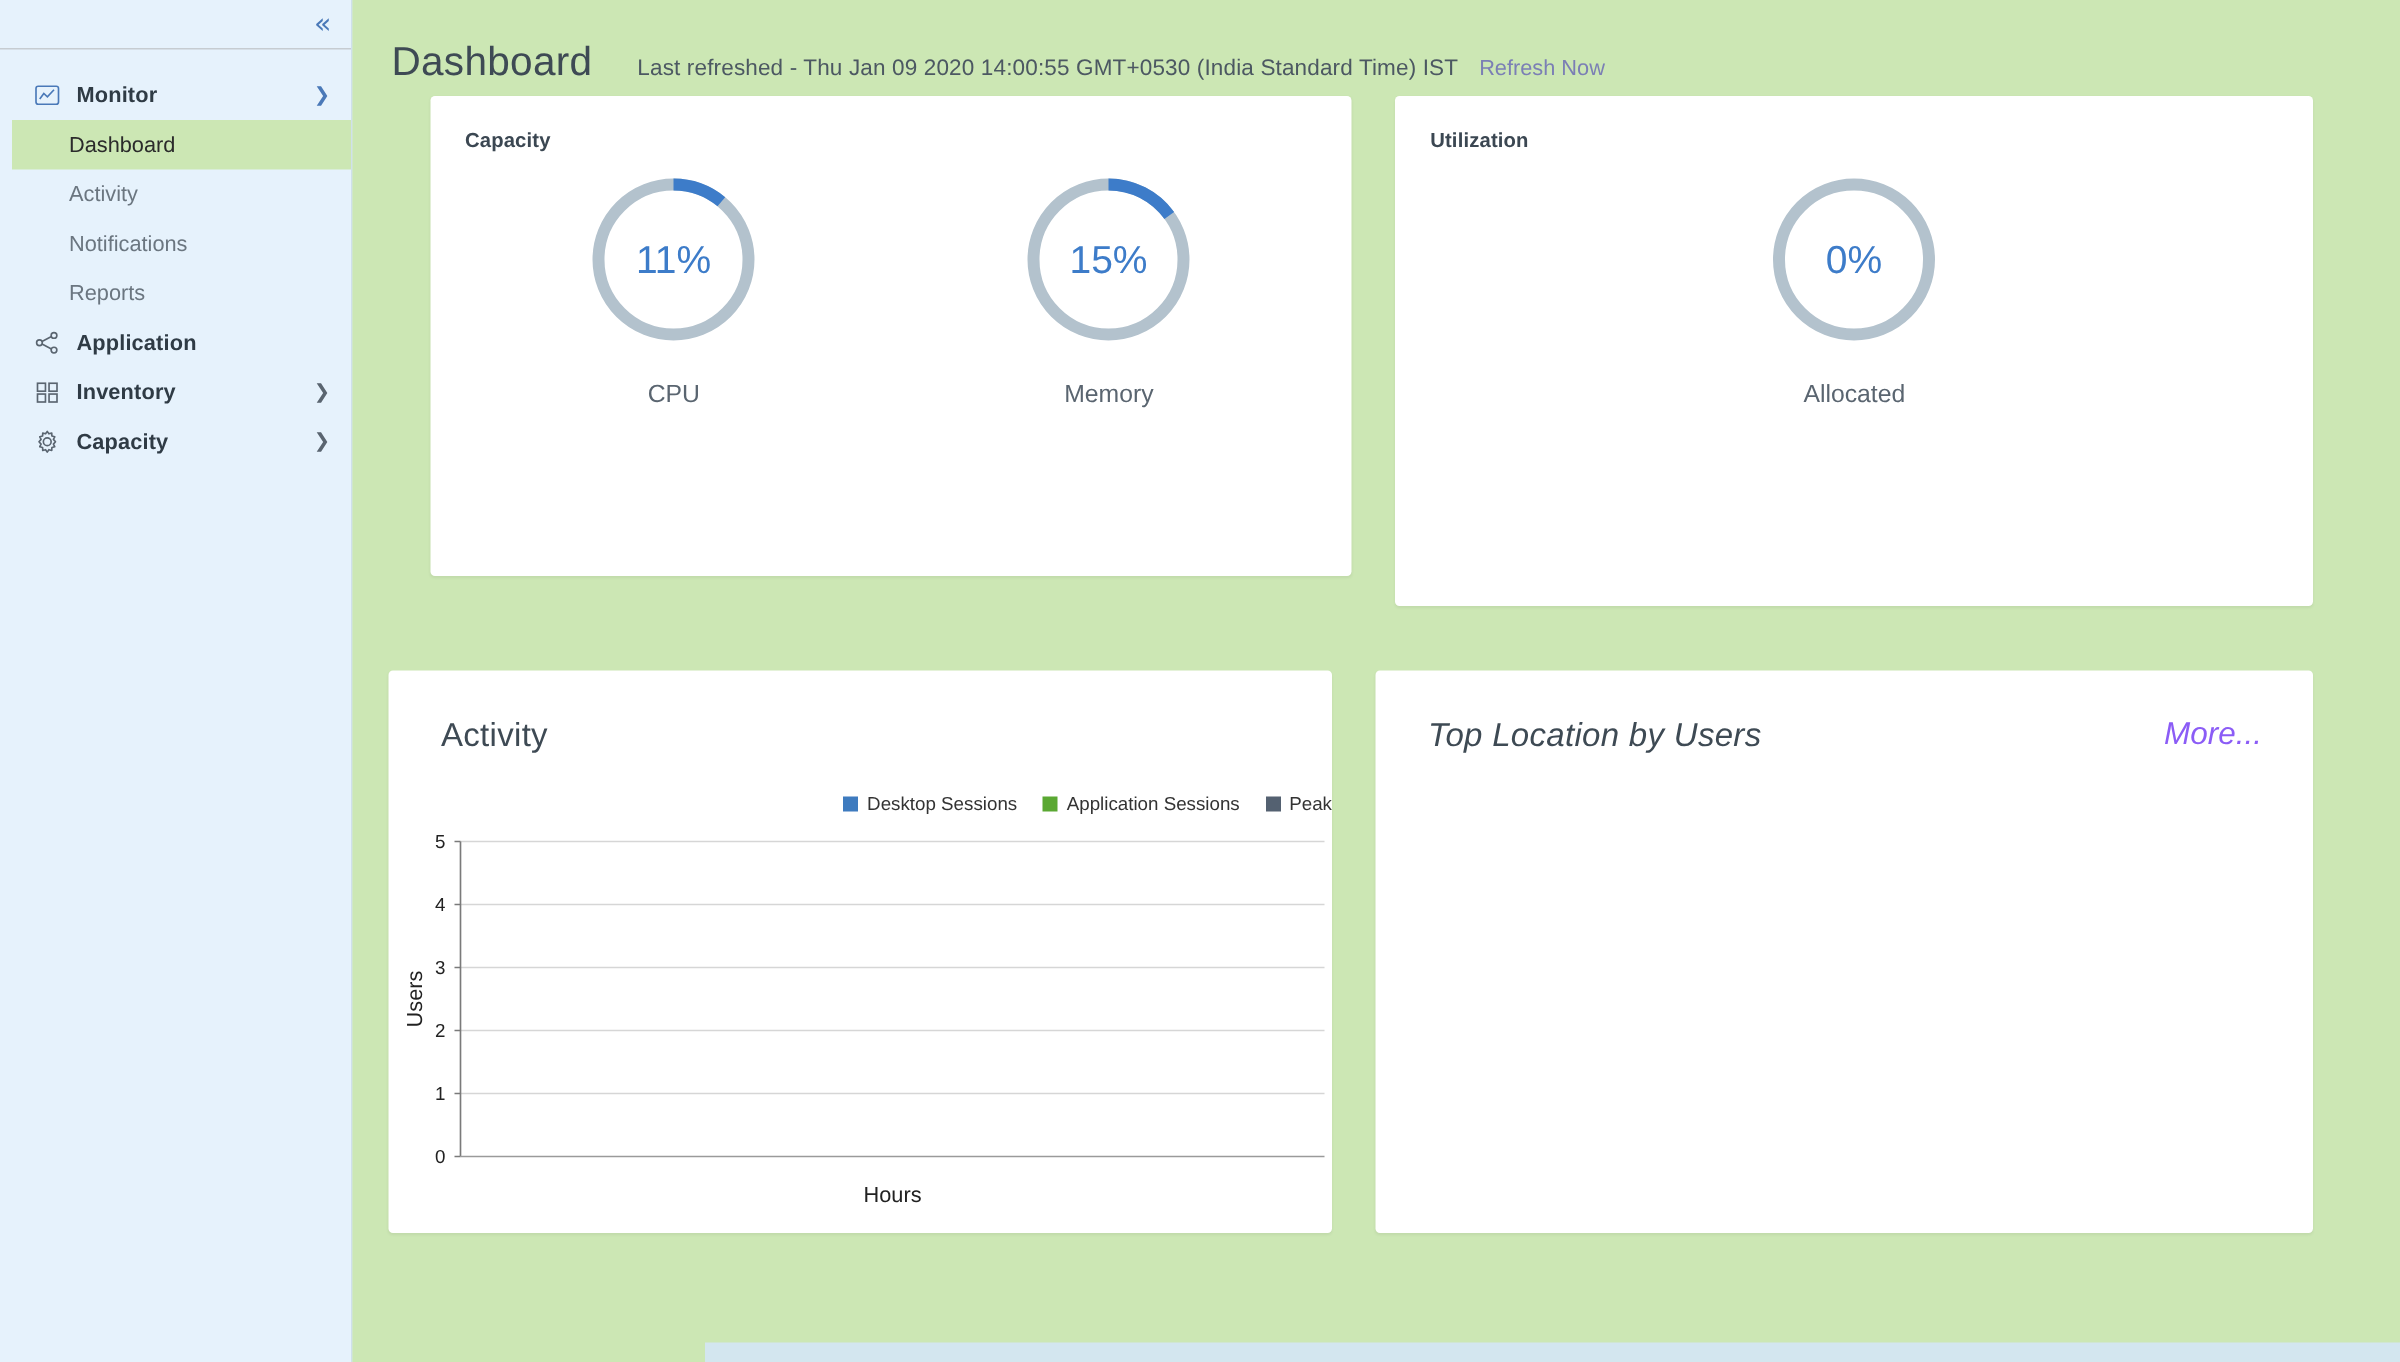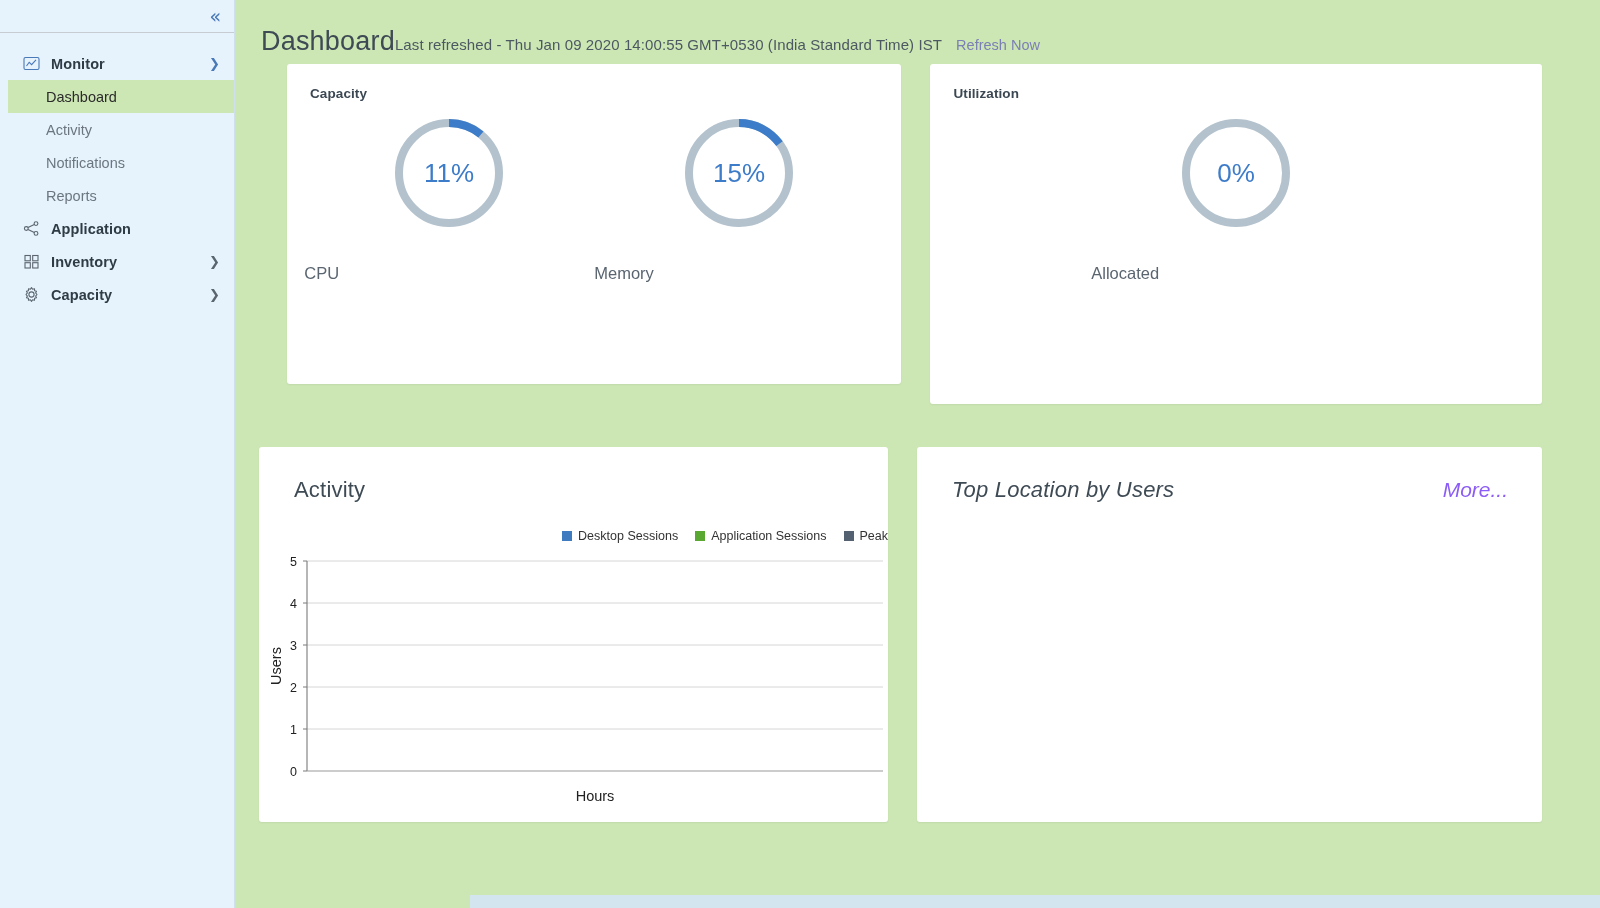--- a/index.html
+++ b/index.html
@@ -72,21 +72,21 @@
   }
   #page-head {
     display: flex; align-items: baseline;
     padding-top: 26px; padding-left: 2px; height: 62px;
   }
   #page-title {
     font-size: 27px; color: #3e4a54; font-weight: normal;
     letter-spacing: .2px;
   }
   #refresh-text {
-    font-size: 15px; color: #4c5862; 
+    font-size: 15px; color: #4c5862; margin-left: 30px;
     letter-spacing: .1px;
   }
   #refresh-link {
     font-size: 14.5px; color: #7b7fb5; margin-left: 14px; cursor: pointer;
   }
 
   .row { display: flex; gap: 29px; }
   .card {
     background: #ffffff; border-radius: 3px;
     box-shadow: 0 1px 2px rgba(0,0,0,.06);
@@ -110,24 +110,24 @@
     display: flex; align-items: center; justify-content: space-between;
     padding: 30px 34px 0 35px;
   }
   .more-link { font-size: 21px; color: #8b5cf6; cursor: pointer; }
 
   
   .gauge-wrap {
     display: flex; justify-content: center; align-items: flex-start;
     margin-top: 14px;
   }
-  .gauge { width: 290px; text-align: left; }
+  .gauge { width: 290px; text-align: center; }
   .gauge svg { display: block; margin: 0 auto; }
   .gauge-label {
-    font-size: 16.5px; color: #5a6570; margin-top: 33px;
+    font-size: 16.5px; color: #5a6570; margin-top: 23px;
   }
   .gauge-value {
     font-size: 26px; fill: #3d7cc9;
     font-family: "Liberation Sans", sans-serif;
   }
 
   
   #activity-chart { margin-top: 10px; }
   .legend {
     display: flex; justify-content: flex-end; align-items: center;

